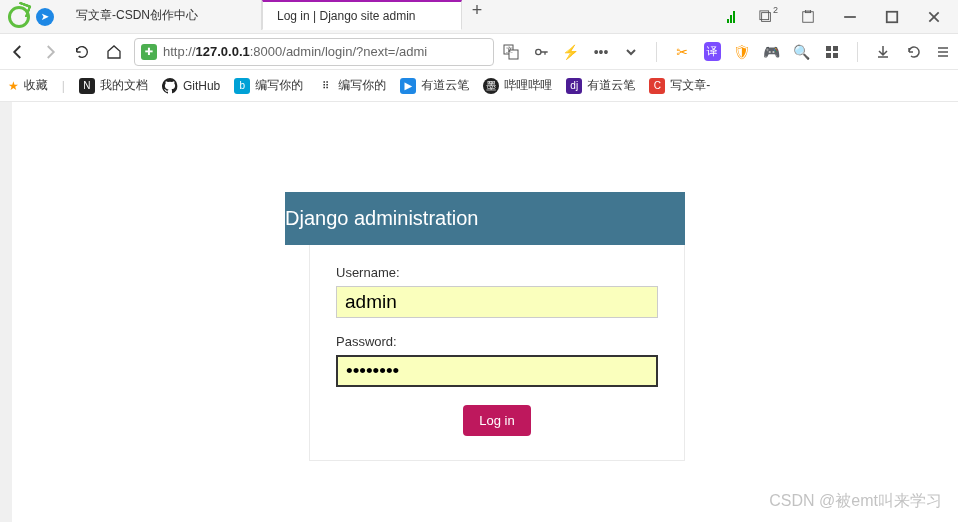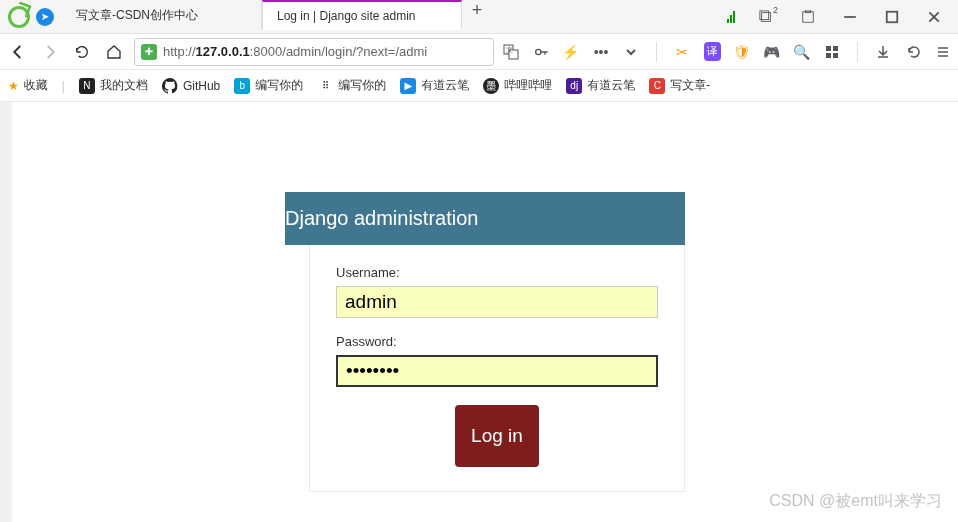--- a/index.html
+++ b/index.html
@@ -55,21 +55,21 @@
 
 .content { position: absolute; top: 102px; left: 0; right: 0; bottom: 0; background: #fff; border-left: 12px solid #f0f0f0; }
 .login-box { width: 400px; margin: 90px auto 0; background: #fff; }
 .login-header { background: #417690; color: #f5dd5d; text-align: left; padding: 15px 0; font-size: 20px; font-weight: 400; color: #fff; }
 .login-body { border: 1px solid #eaeaea; border-top: none; padding: 20px 26px 24px; margin-left: 24px; }
 .form-row { margin-bottom: 16px; }
 .form-label { display: block; font-size: 13px; color: #333; margin-bottom: 6px; }
 .form-input { width: 100%; height: 32px; padding: 4px 8px; font-size: 19px; border: 1px solid #ccc; background: #faffbd; }
 .form-input.focus { border: 2px solid #333; }
 .submit-row { text-align: center; margin-top: 18px; }
-.login-btn { background: #7f1d1d; color: #fff; border: none; padding: 20px 16px; font-size: 19px; border-radius: 4px; cursor: pointer; }
+.login-btn { background: #be185d; color: #fff; border: none; padding: 8px 16px; font-size: 13px; border-radius: 4px; cursor: pointer; }
 
 .watermark { position: absolute; bottom: 10px; right: 16px; font-size: 16px; color: rgba(120,120,120,0.45); font-family: sans-serif; }
 </style>
 </head>
 <body>
 
 <div class="titlebar">
   <div class="titlebar-left">
     <div class="logo-e"></div>
     <div class="send-icon">➤</div>

